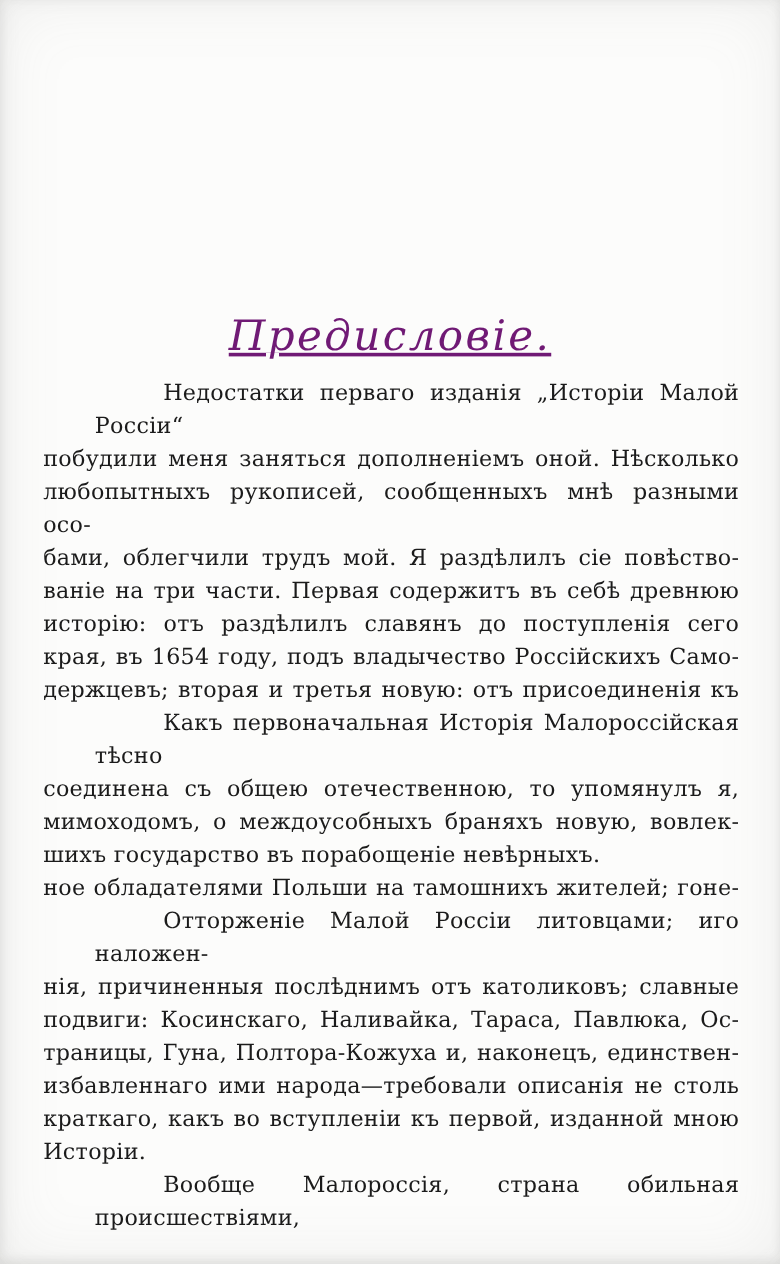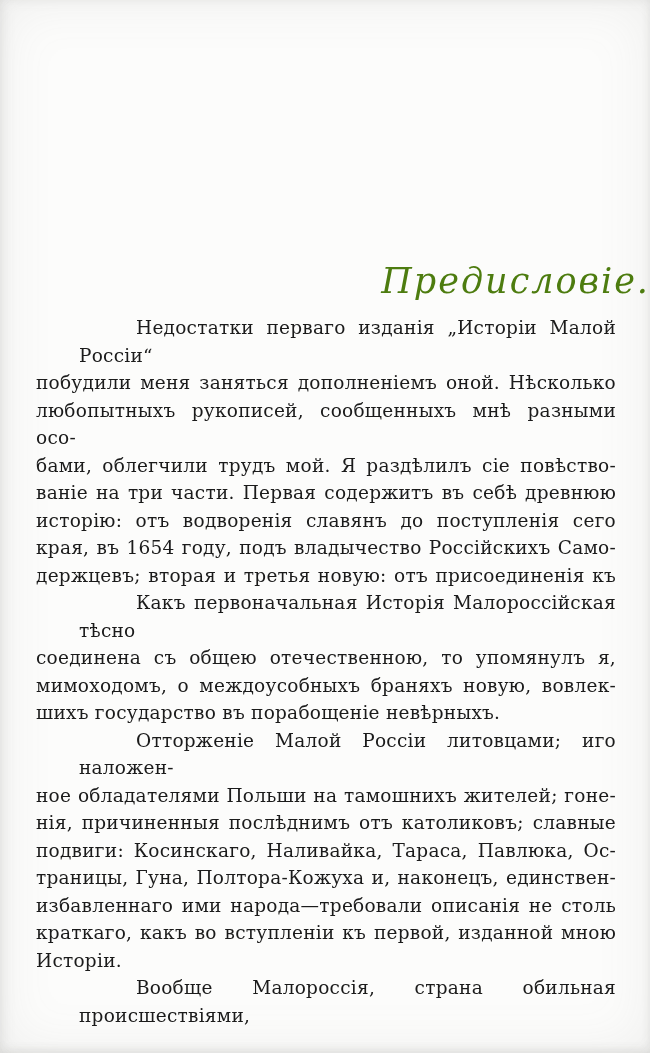--- a/index.html
+++ b/index.html
@@ -18,26 +18,27 @@
   .scan-page {
     position: absolute;
     inset: 0;
     box-shadow: inset 0 0 55px rgba(120,120,115,0.10), inset 4px 0 14px rgba(120,120,115,0.08), inset 0 -3px 8px rgba(120,120,115,0.12);
   }
   .title {
     position: absolute;
     top: 238px;
     left: 0;
     width: 100%;
-    text-align: right;
+    text-align: center;
     font-style: italic;
     font-weight: normal;
     font-size: 35px;
     letter-spacing: 2px;
-    color: #4d7c0f;
+    color: #701a75;
+    text-decoration: underline;
   }
   .text-block {
     position: absolute;
     top: 314px;
     left: 36px;
     width: 580px;
     font-size: 18.5px;
     line-height: 27.5px;
     letter-spacing: 0.25px;
   }
@@ -62,33 +63,33 @@
 
 <div class="scan-page">
   <h1 class="title">Предисловіе.</h1>
   <div class="text-block">
       <div class="para">
         <div class="line indent">Недостатки перваго изданія „Исторіи Малой Россіи“</div>
         <div class="line">побудили меня заняться дополненіемъ оной. Нѣсколько</div>
         <div class="line">любопытныхъ рукописей, сообщенныхъ мнѣ разными осо-</div>
         <div class="line">бами, облегчили трудъ мой. Я раздѣлилъ сіе повѣство-</div>
         <div class="line">ваніе на три части. Первая содержитъ въ себѣ древнюю</div>
-        <div class="line">исторію: отъ водворенія славянъ до поступленія сего</div>
+        <div class="line">исторію: отъ раздѣлилъ славянъ до поступленія сего</div>
         <div class="line">края, въ 1654 году, подъ владычество Россійскихъ Само-</div>
         <div class="line">держцевъ; вторая и третья новую: отъ присоединенія къ</div>
       </div>
       <div class="para">
         <div class="line indent">Какъ первоначальная Исторія Малороссійская тѣсно</div>
         <div class="line">соединена съ общею отечественною, то упомянулъ я,</div>
         <div class="line">мимоходомъ, о междоусобныхъ браняхъ новую, вовлек-</div>
         <div class="line last">шихъ государство въ порабощеніе невѣрныхъ.</div>
       </div>
       <div class="para">
+        <div class="line">ное обладателями Польши на тамошнихъ жителей; гоне-</div>
         <div class="line indent">Отторженіе Малой Россіи литовцами; иго наложен-</div>
-        <div class="line">ное обладателями Польши на тамошнихъ жителей; гоне-</div>
         <div class="line">нія, причиненныя послѣднимъ отъ католиковъ; славные</div>
         <div class="line">подвиги: Косинскаго, Наливайка, Тараса, Павлюка, Ос-</div>
         <div class="line">траницы, Гуна, Полтора-Кожуха и, наконецъ, единствен-</div>
         <div class="line">избавленнаго ими народа—требовали описанія не столь</div>
         <div class="line">краткаго, какъ во вступленіи къ первой, изданной мною</div>
         <div class="line last">Исторіи.</div>
       </div>
       <div class="para">
         <div class="line indent">Вообще Малороссія, страна обильная происшествіями,</div>
       </div>

